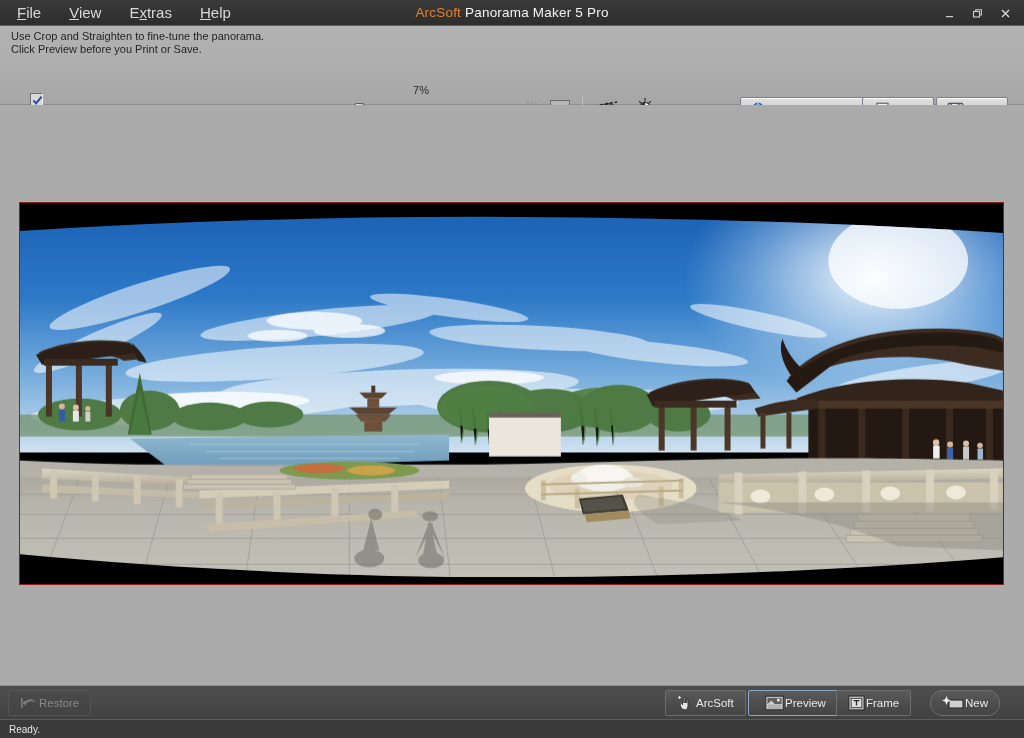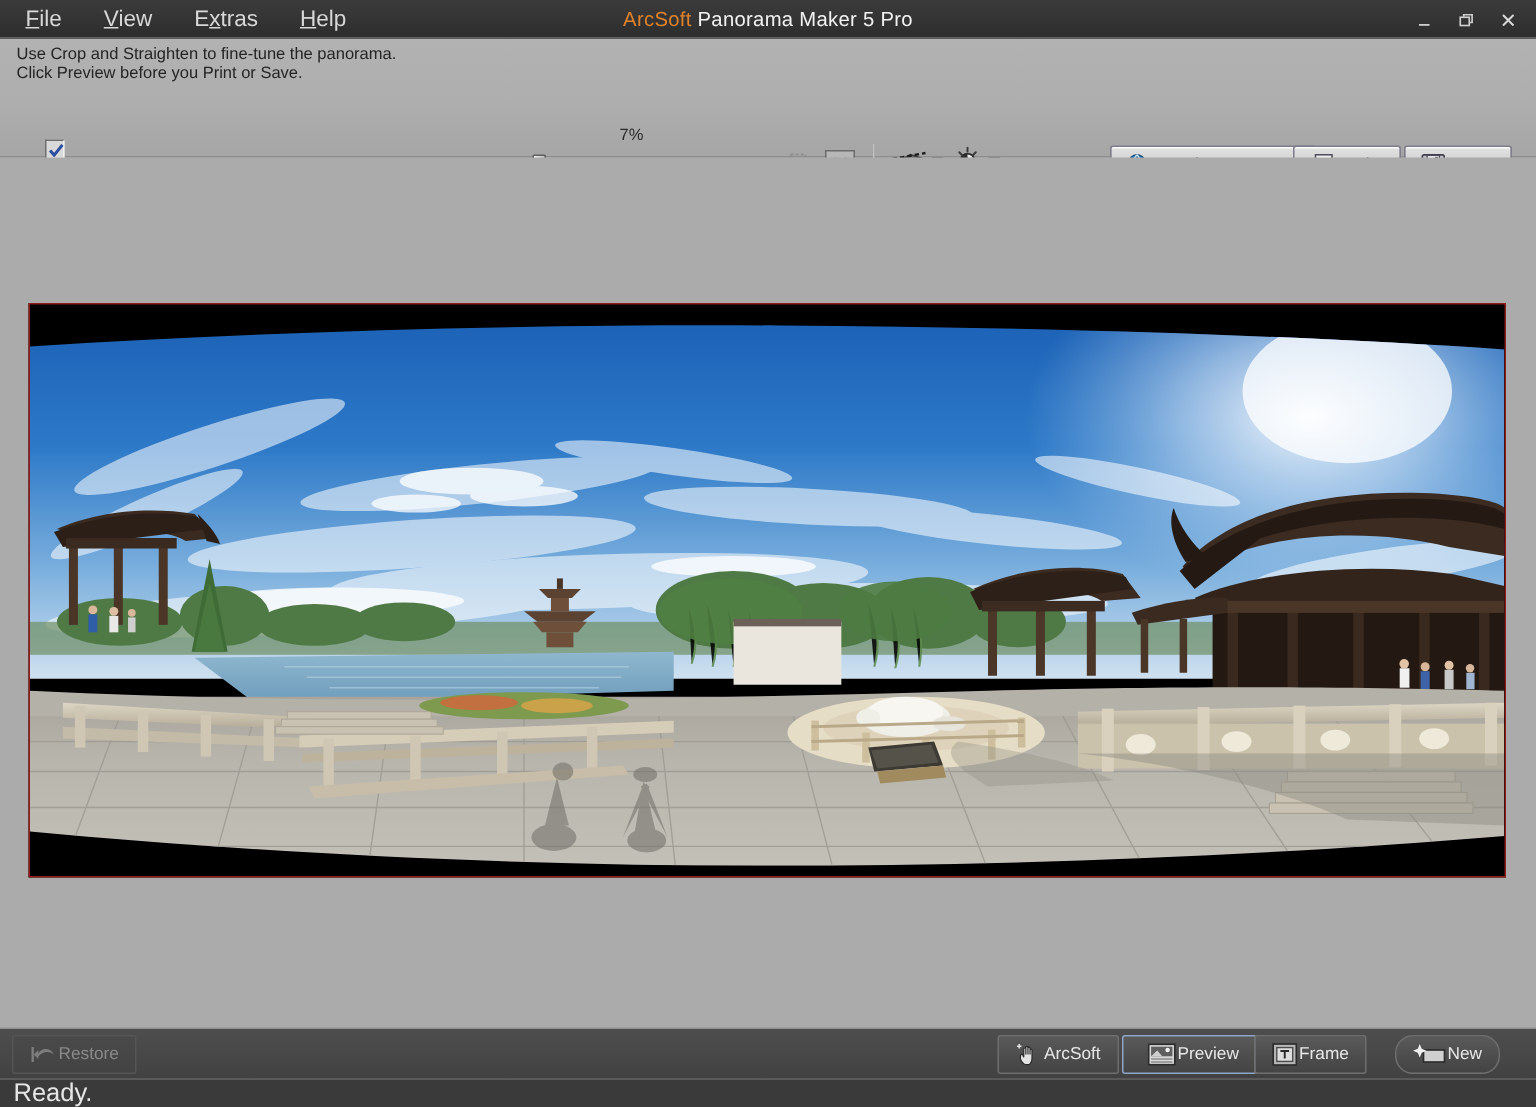--- a/index.html
+++ b/index.html
@@ -145,21 +145,21 @@
   .btn-manual{ left:665px; }
   .btn-preview{ left:748px; }
   .btn-frame{ left:836px; }
   .btn-new{ left:930px;border-radius:12px; }
 
   .statusbar{
     position:absolute; left:0; top:719px; width:1024px; height:19px;
     background:#3a3a3a; border-top:1px solid #5b5b5b;
     display:flex; align-items:center; padding-left:9px;
   }
-  .status-text{ font-size:17px; color:#e6e6e6; }
+  .status-text{ font-size:10px; color:#e6e6e6; }
 
   .ico{ display:block; }
 </style>
 </head>
 <body>
 
 <div id="app">
 
   <div class="titlebar">
     <div class="menubar">

